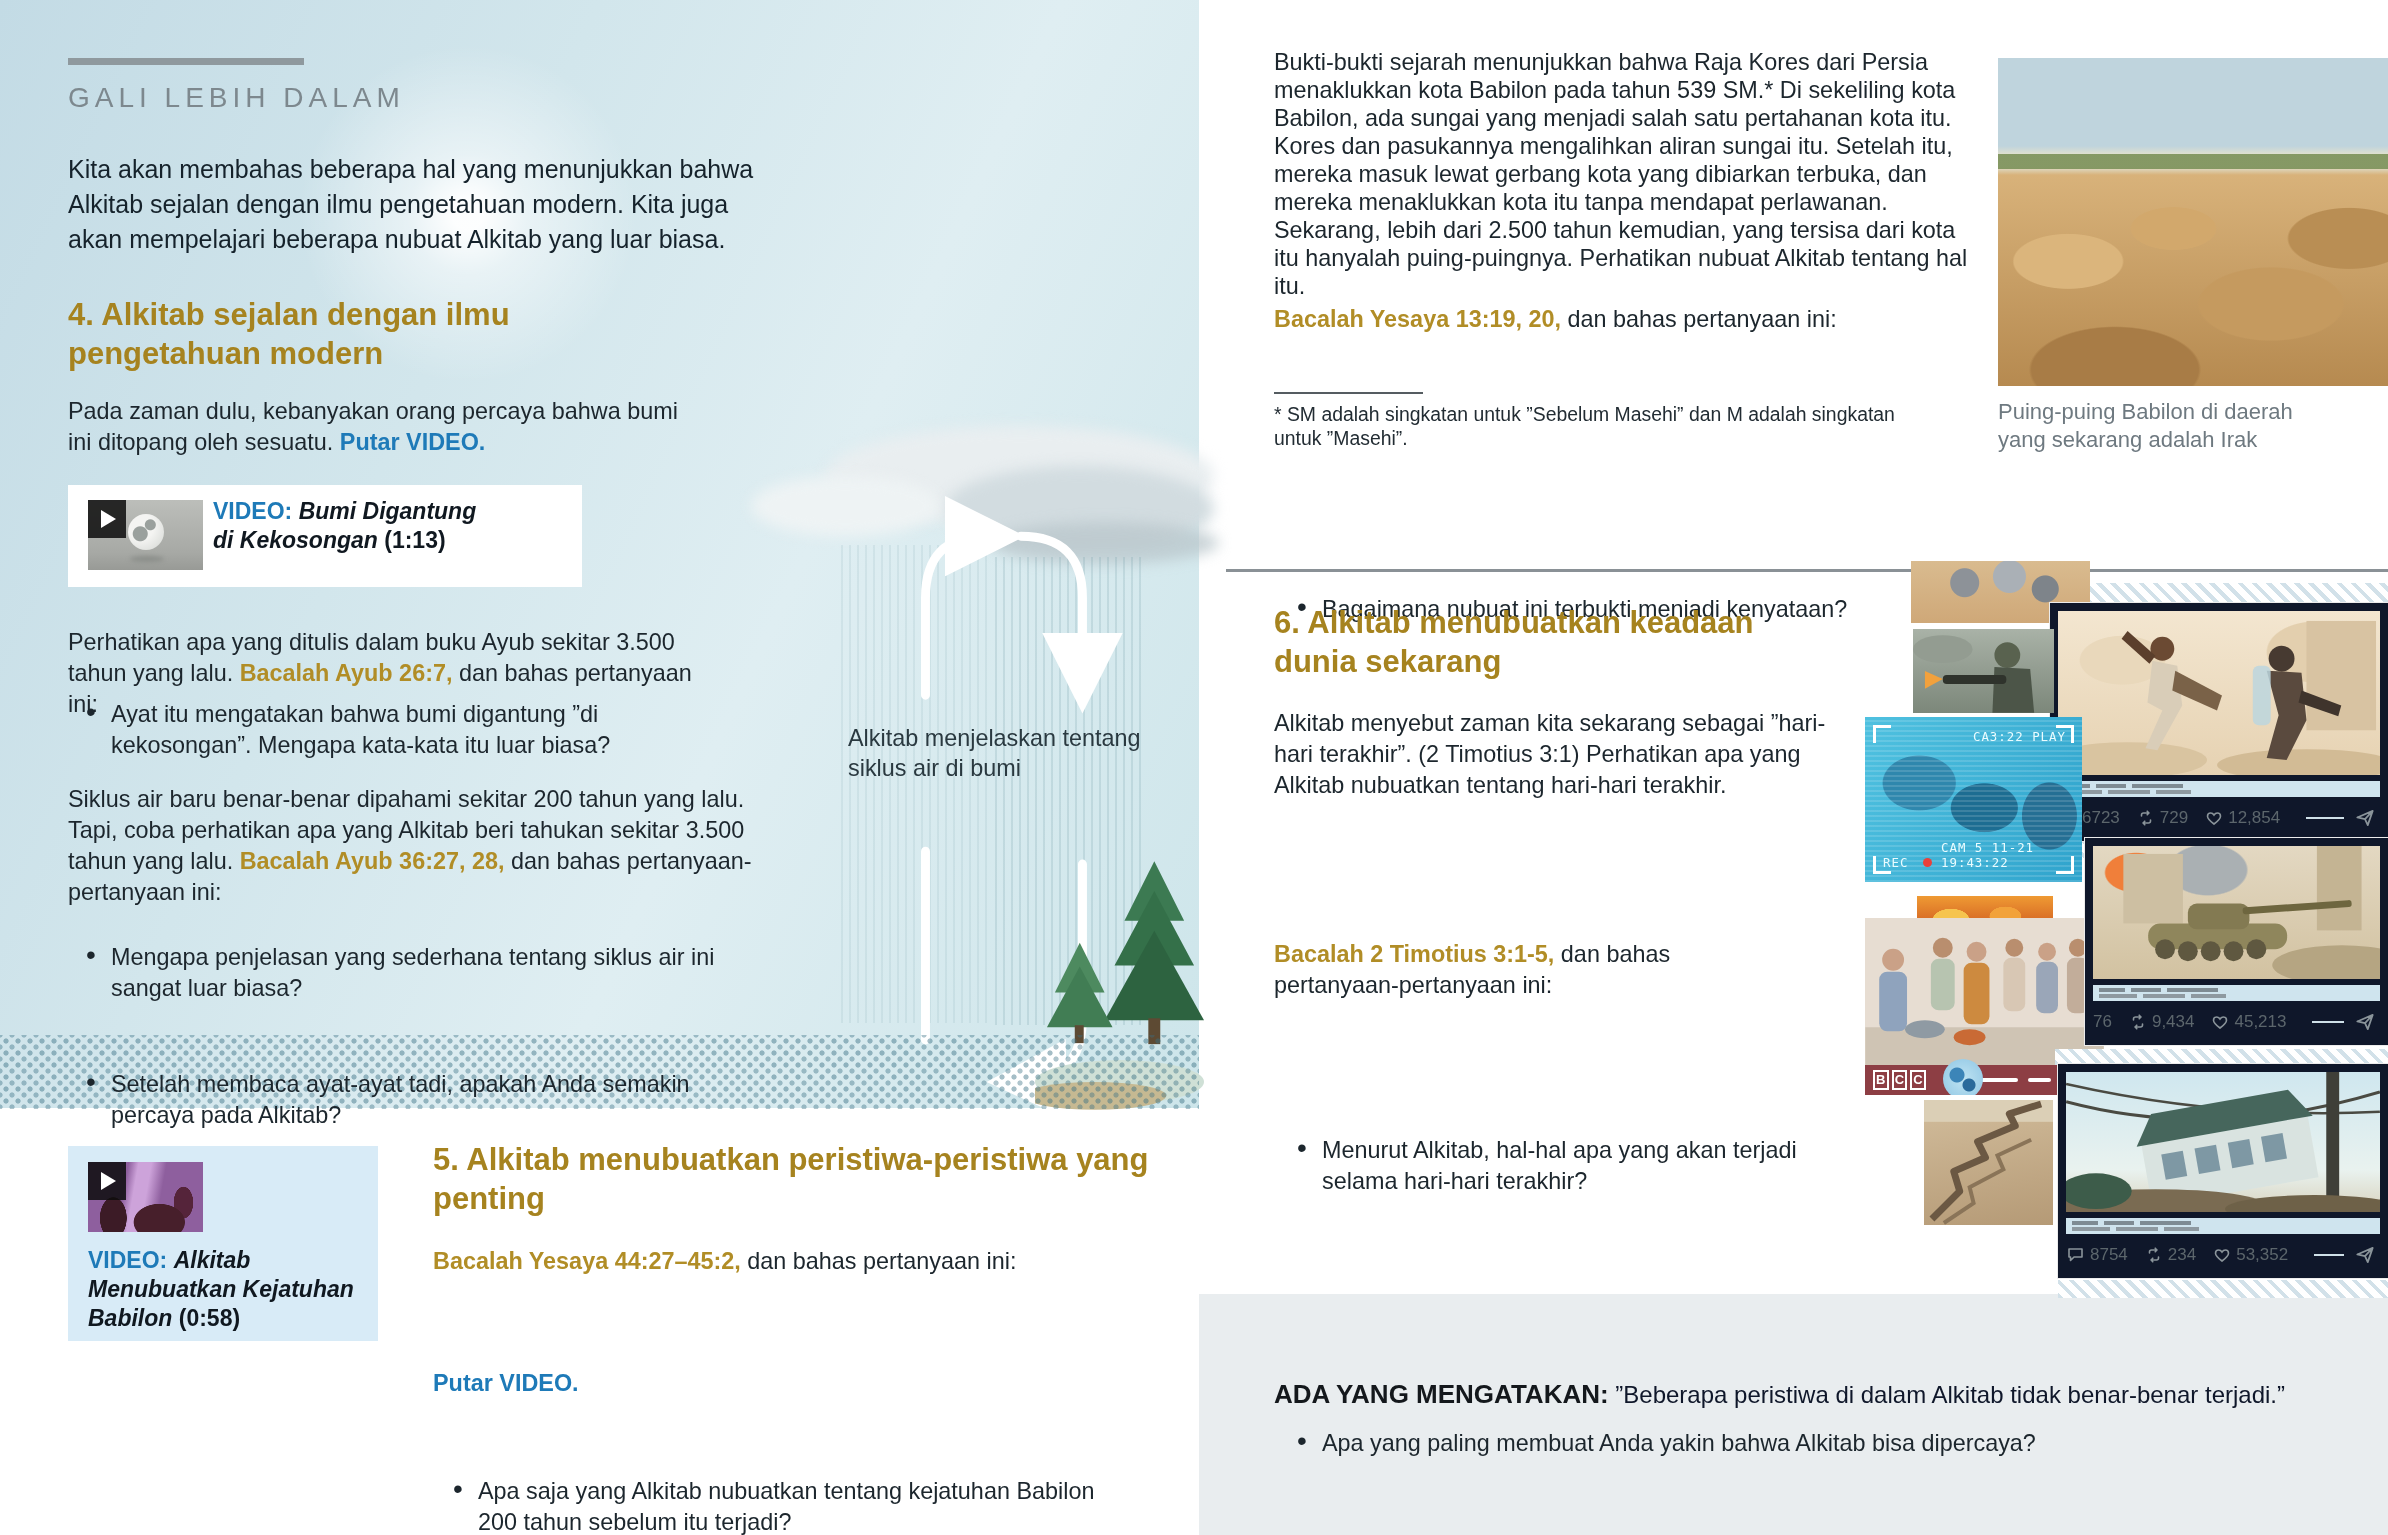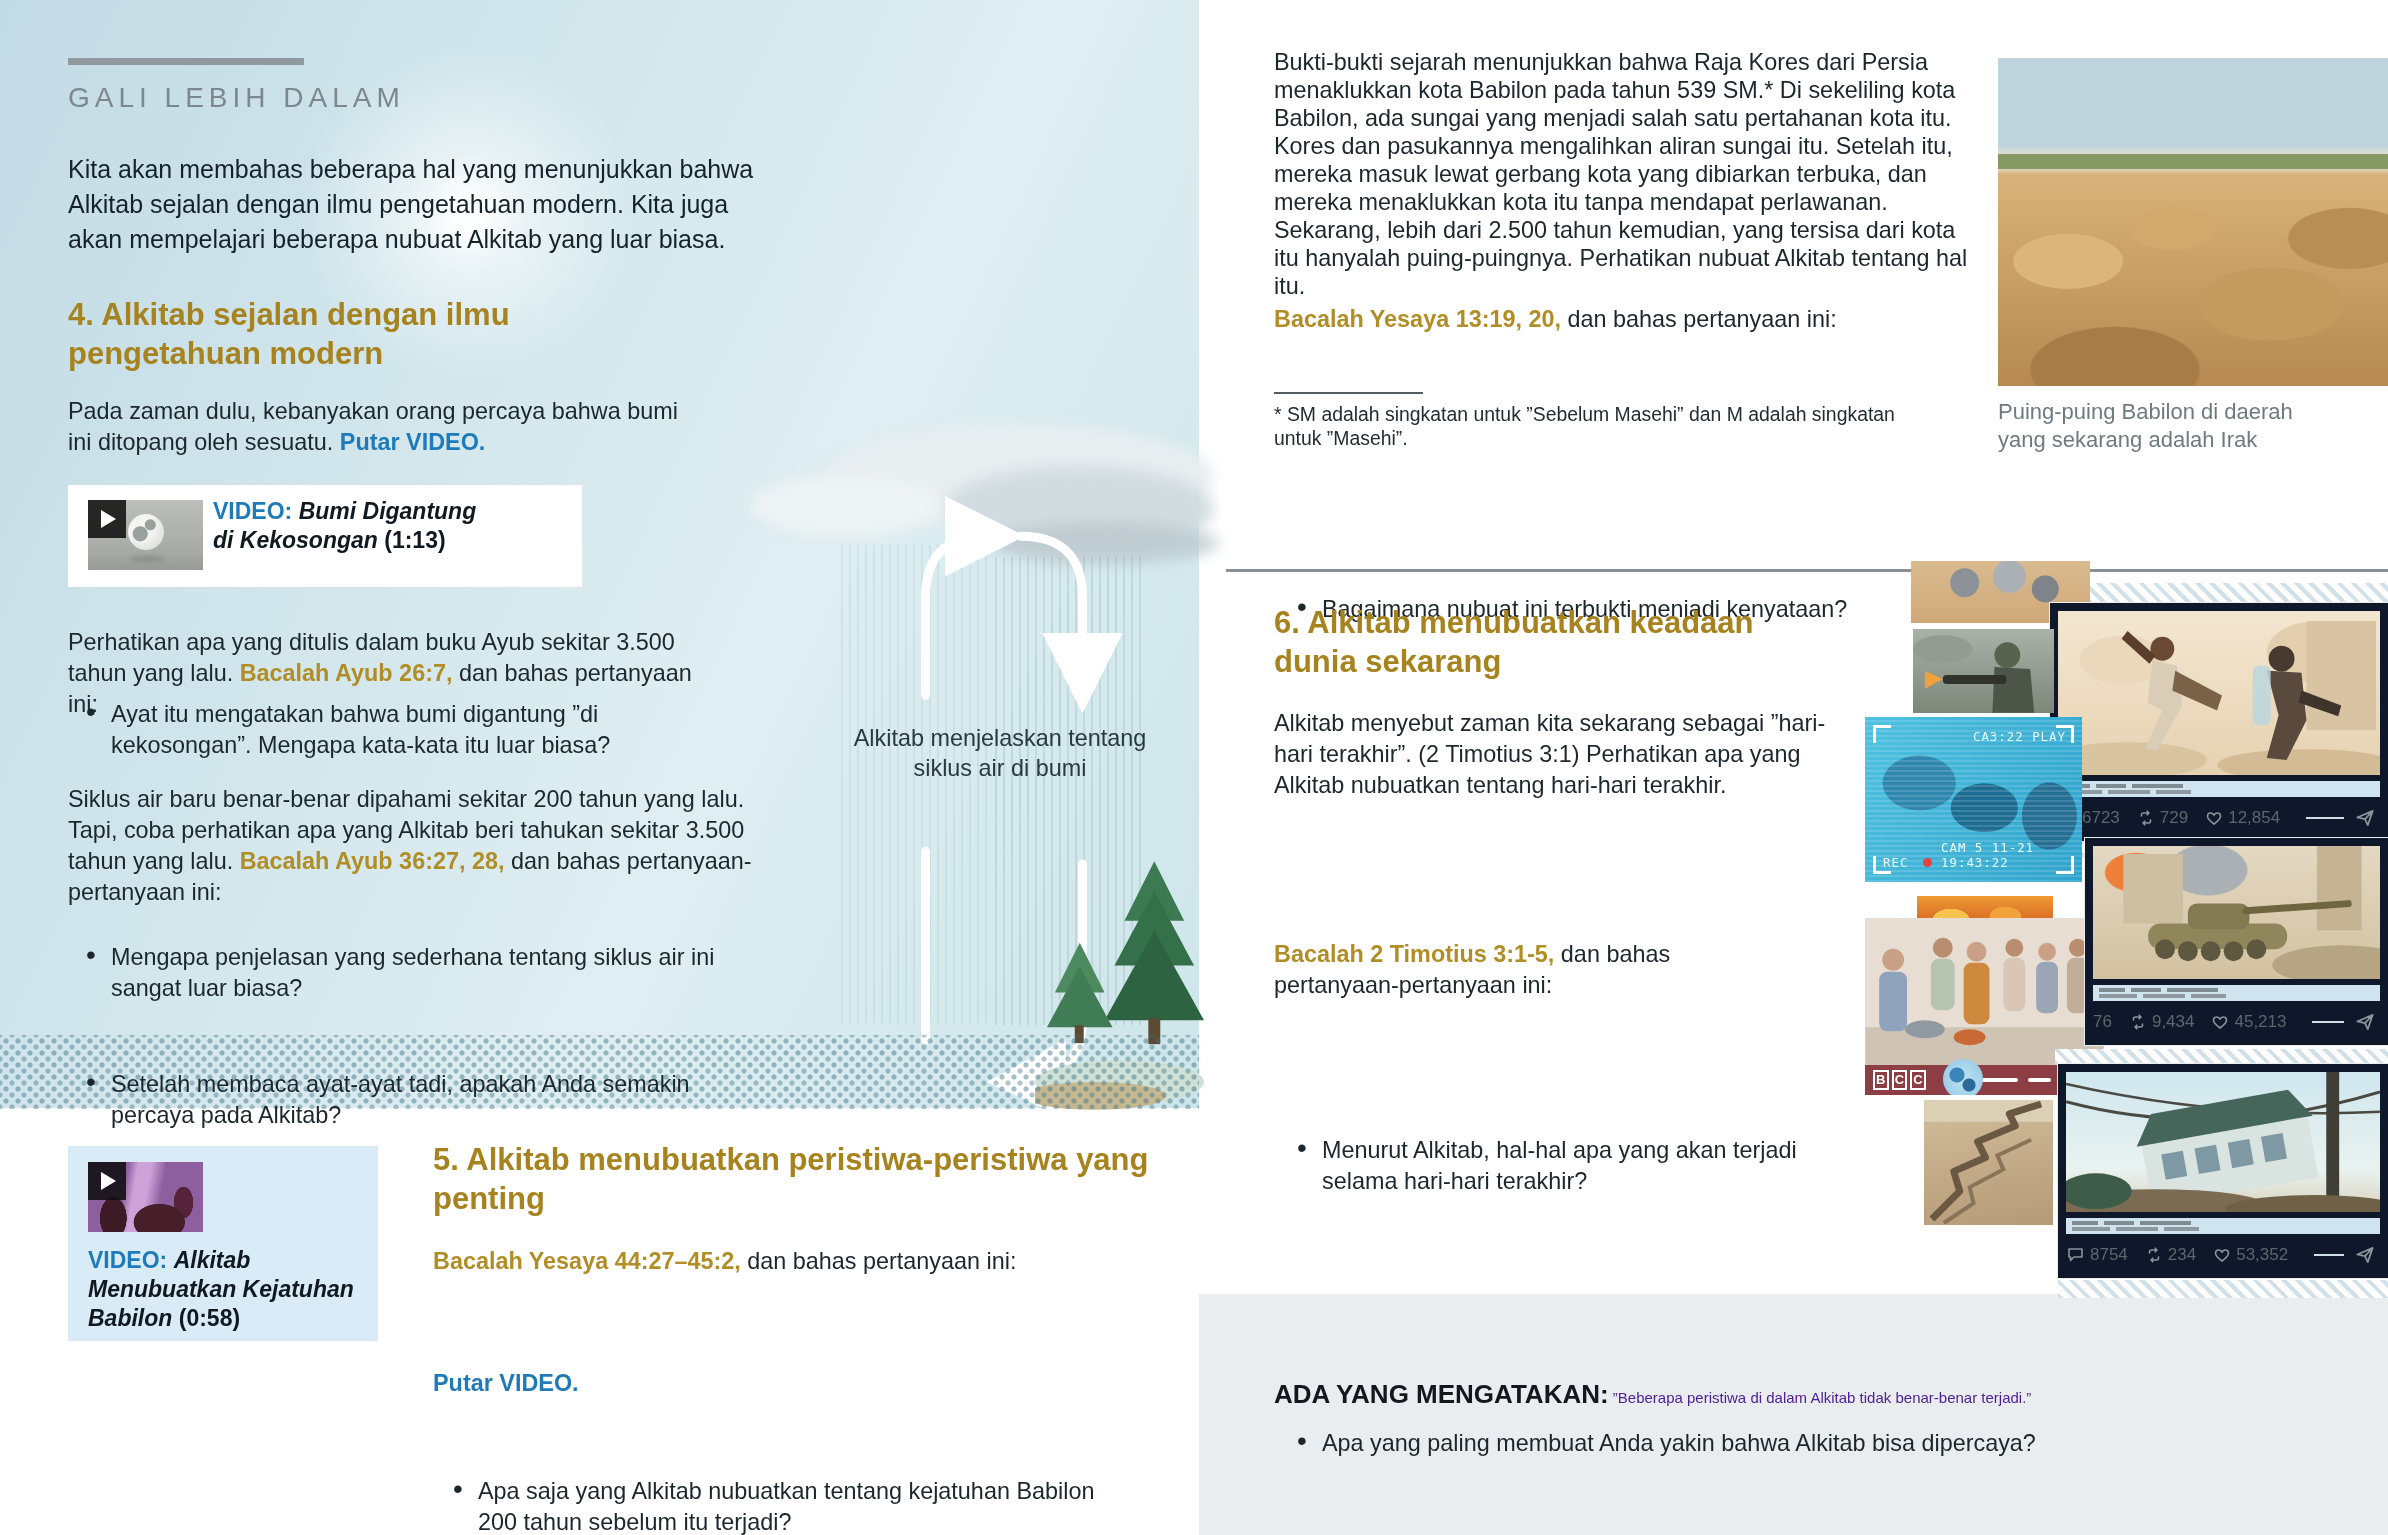--- a/index.html
+++ b/index.html
@@ -27,21 +27,21 @@
     background:
       radial-gradient(circle at 468px 214px, rgba(255,255,255,.95) 0 16px, rgba(255,255,255,.5) 60px, rgba(255,255,255,0) 169px),
       linear-gradient(115deg,#c3dbe5 0%,#d2e6ec 35%,#dfeef2 62%,#cde5ea 100%)}
   .cloud{position:absolute;border-radius:50%;filter:blur(7px)}
   .rain{position:absolute;background:repeating-linear-gradient(90deg, rgba(105,150,160,.22) 0 2px, transparent 2px 8px)}
   .halftone{left:0;top:1035px;width:1199px;height:74px;
     background-image:
       radial-gradient(circle, rgba(55,110,130,.45) 2.2px, transparent 3px),
       radial-gradient(circle, rgba(55,110,130,.4) 2.2px, transparent 3px);
     background-size:12px 12px,12px 12px;background-position:0 0,6px 6px}
-  .cycle-caption{font-size:23.4px;line-height:30px;color:#2a3940;text-align:center}
+  .cycle-caption{font-size:23.4px;line-height:30px;color:#2a3940;text-align:left}
 
   
   .vcard1{left:68px;top:485px;width:514px;height:102px;background:#fff}
   .vcard2{left:68px;top:1146px;width:310px;height:195px;background:#d8ebf7}
   .thumb{position:absolute;overflow:hidden}
   .thumb1{left:20px;top:15px;width:115px;height:70px;background:linear-gradient(#bcbeba,#a7a9a5 75%,#989a96)}
   .globe{position:absolute;left:40px;top:14px;width:36px;height:36px;border-radius:50%;
     background:
       radial-gradient(circle at 62% 30%, #9aa09d 0 5px, transparent 6px),
       radial-gradient(circle at 34% 55%, #9aa09d 0 7px, transparent 8px),
@@ -62,21 +62,21 @@
       linear-gradient(rgba(0,0,0,0) 0 96px, rgba(124,145,89,.9) 96px 111px, rgba(0,0,0,0) 111px),
       radial-gradient(ellipse 90px 45px at 18% 62%, #dbb57c 0 60%, transparent 62%),
       radial-gradient(ellipse 119px 60px at 70% 75%, #c59a5f 0 60%, transparent 62%),
       radial-gradient(ellipse 70px 35px at 45% 52%, #d2a86c 0 60%, transparent 62%),
       radial-gradient(ellipse 100px 50px at 90% 55%, #b98e54 0 60%, transparent 62%),
       radial-gradient(ellipse 139px 70px at 30% 95%, #a87c46 0 60%, transparent 62%),
       linear-gradient(#bfd4dd 0 88px, #dfe0cf 96px 109px, #d8b27a 117px, #b68a50 100%)}
   .divider{height:2.5px;background:#8a9196}
   .quote-box{left:1199px;top:1294px;width:1189px;height:242px;background:#e9edef}
   .qb-label{font-size:26px;font-weight:bold;color:#14181c}
-  .qb-quote{font-size:15px;font-weight:normal;color:#4c1d95}
+  .qb-quote{font-size:24px;font-weight:normal;color:#0f172a}
 
   
   .collage{left:1851px;top:557px;width:537px;height:756px}
   .hatch{position:absolute;background:repeating-linear-gradient(45deg,#d2e1e9 0 4px,#ffffff 4px 10px)}
   .tile{position:absolute;overflow:hidden}
   .post-card{position:absolute;background:#0f172a;padding:8px;box-shadow:0 0 0 1px #ececec}
   .post-img{width:100%;position:relative;overflow:hidden}
   .post-bars{height:16px;background:#cfe4ee;margin-top:6px;position:relative}
   .post-bars::before{content:"";position:absolute;left:6px;top:3px;height:4px;width:55%;
     background:linear-gradient(90deg,#7e8b93 0 26px,transparent 26px 32px,#7e8b93 32px 62px,transparent 62px 68px,#7e8b93 68px 119px,transparent 119px)}

